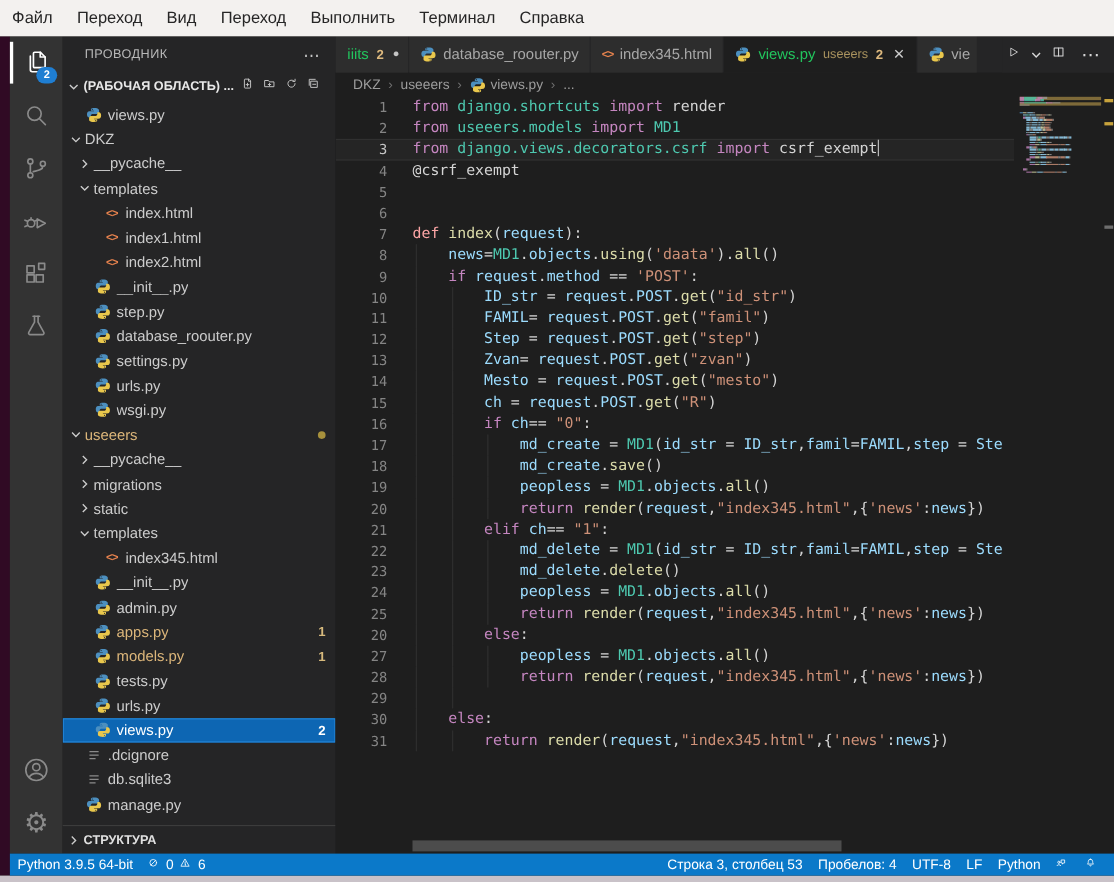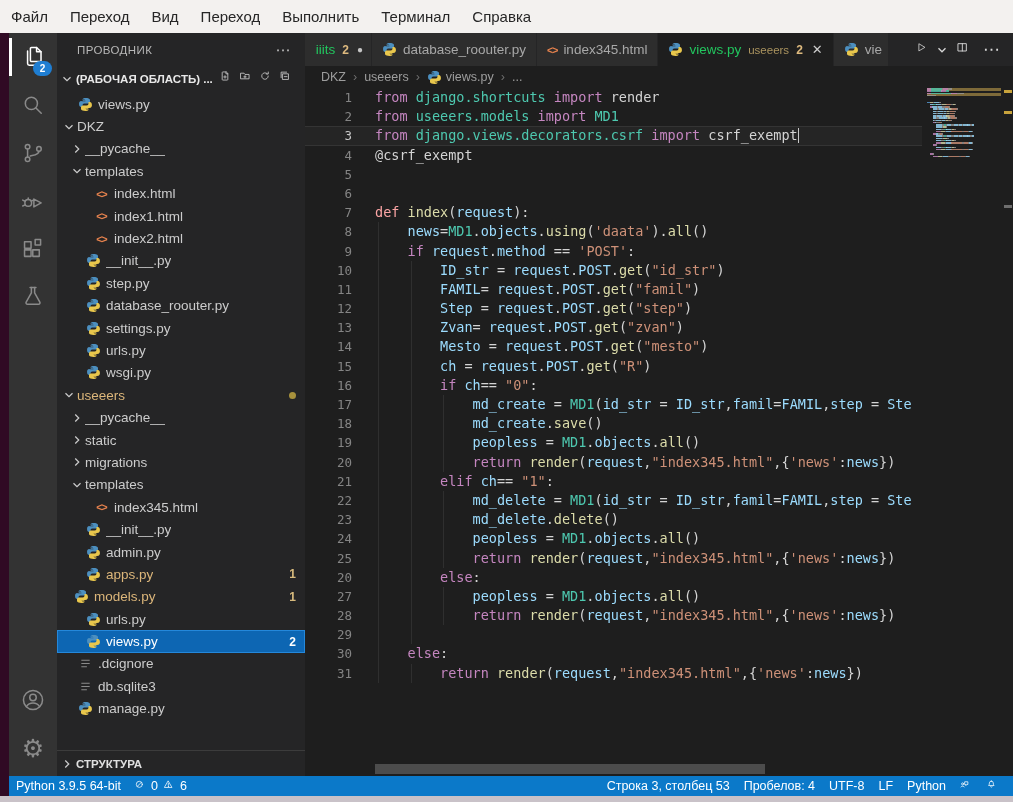--- a/index.html
+++ b/index.html
@@ -331,29 +331,29 @@
           </svg>
         </span>
         <span class="lbl">__pycache__</span>
       </div>
       <div class="row" style="padding-left:12px">
         <span class="tw">
           <svg width="14" height="14" viewBox="0 0 16 16" fill="none" stroke="#cccccc" stroke-width="1.4">
             <path d="M6 4l4 4-4 4"></path>
           </svg>
         </span>
+        <span class="lbl">migrations</span>
+      </div>
+      <div class="row" style="padding-left:12px">
+        <span class="tw">
+          <svg width="14" height="14" viewBox="0 0 16 16" fill="none" stroke="#cccccc" stroke-width="1.4">
+            <path d="M6 4l4 4-4 4"></path>
+          </svg>
+        </span>
         <span class="lbl">static</span>
-      </div>
-      <div class="row" style="padding-left:12px">
-        <span class="tw">
-          <svg width="14" height="14" viewBox="0 0 16 16" fill="none" stroke="#cccccc" stroke-width="1.4">
-            <path d="M6 4l4 4-4 4"></path>
-          </svg>
-        </span>
-        <span class="lbl">migrations</span>
       </div>
       <div class="row" style="padding-left:12px">
         <span class="tw">
           <svg width="14" height="14" viewBox="0 0 16 16" fill="none" stroke="#cccccc" stroke-width="1.4">
             <path d="M4 6l4 4 4-4"></path>
           </svg>
         </span>
         <span class="lbl">templates</span>
       </div>
       <div class="row" style="padding-left:20px">
@@ -387,30 +387,40 @@
         <span class="tw"></span>
         <span class="fi">
           <svg width="15" height="15" viewBox="0 0 14 14">
             <path fill="#4c8fbf" d="M6.9 1C4.2 1 4.35 2.2 4.35 2.2v1.25h2.6v.4H3.3S1 3.6 1 6.5s2 2.8 2 2.8h1.2V8s-.1-1.9 1.9-1.9h3.2s1.9.05 1.9-1.8V2.95S11.5 1 6.9 1zM5.55 1.75a.48.48 0 1 1 0 .96.48.48 0 0 1 0-.96z"></path>
             <path fill="#e9c74c" d="M7.1 13c2.7 0 2.55-1.2 2.55-1.2v-1.25h-2.6v-.4h3.65S13 10.4 13 7.5s-2-2.8-2-2.8H9.8V6s.1 1.9-1.9 1.9H4.7s-1.9-.05-1.9 1.8v1.35S2.5 13 7.1 13zM8.45 12.25a.48.48 0 1 1 0-.96.48.48 0 0 1 0 .96z"></path>
           </svg>
         </span>
         <span class="lbl">apps.py</span>
         <span class="badge">1</span>
       </div>
-      <div class="row mod" style="">
+      <div class="row mod" style="padding-left:12px">
         <span class="tw"></span>
         <span class="fi">
           <svg width="15" height="15" viewBox="0 0 14 14">
             <path fill="#4c8fbf" d="M6.9 1C4.2 1 4.35 2.2 4.35 2.2v1.25h2.6v.4H3.3S1 3.6 1 6.5s2 2.8 2 2.8h1.2V8s-.1-1.9 1.9-1.9h3.2s1.9.05 1.9-1.8V2.95S11.5 1 6.9 1zM5.55 1.75a.48.48 0 1 1 0 .96.48.48 0 0 1 0-.96z"></path>
             <path fill="#e9c74c" d="M7.1 13c2.7 0 2.55-1.2 2.55-1.2v-1.25h-2.6v-.4h3.65S13 10.4 13 7.5s-2-2.8-2-2.8H9.8V6s.1 1.9-1.9 1.9H4.7s-1.9-.05-1.9 1.8v1.35S2.5 13 7.1 13zM8.45 12.25a.48.48 0 1 1 0-.96.48.48 0 0 1 0 .96z"></path>
           </svg>
         </span>
         <span class="lbl">models.py</span>
         <span class="badge">1</span>
+      </div>
+      <div class="row" style="padding-left:12px">
+        <span class="tw"></span>
+        <span class="fi">
+          <svg width="15" height="15" viewBox="0 0 14 14">
+            <path fill="#4c8fbf" d="M6.9 1C4.2 1 4.35 2.2 4.35 2.2v1.25h2.6v.4H3.3S1 3.6 1 6.5s2 2.8 2 2.8h1.2V8s-.1-1.9 1.9-1.9h3.2s1.9.05 1.9-1.8V2.95S11.5 1 6.9 1zM5.55 1.75a.48.48 0 1 1 0 .96.48.48 0 0 1 0-.96z"></path>
+            <path fill="#e9c74c" d="M7.1 13c2.7 0 2.55-1.2 2.55-1.2v-1.25h-2.6v-.4h3.65S13 10.4 13 7.5s-2-2.8-2-2.8H9.8V6s.1 1.9-1.9 1.9H4.7s-1.9-.05-1.9 1.8v1.35S2.5 13 7.1 13zM8.45 12.25a.48.48 0 1 1 0-.96.48.48 0 0 1 0 .96z"></path>
+          </svg>
+        </span>
+        <span class="lbl">tests.py</span>
       </div>
       <div class="row" style="padding-left:12px">
         <span class="tw"></span>
         <span class="fi">
           <svg width="15" height="15" viewBox="0 0 14 14">
             <path fill="#4c8fbf" d="M6.9 1C4.2 1 4.35 2.2 4.35 2.2v1.25h2.6v.4H3.3S1 3.6 1 6.5s2 2.8 2 2.8h1.2V8s-.1-1.9 1.9-1.9h3.2s1.9.05 1.9-1.8V2.95S11.5 1 6.9 1zM5.55 1.75a.48.48 0 1 1 0 .96.48.48 0 0 1 0-.96z"></path>
             <path fill="#e9c74c" d="M7.1 13c2.7 0 2.55-1.2 2.55-1.2v-1.25h-2.6v-.4h3.65S13 10.4 13 7.5s-2-2.8-2-2.8H9.8V6s.1 1.9-1.9 1.9H4.7s-1.9-.05-1.9 1.8v1.35S2.5 13 7.1 13zM8.45 12.25a.48.48 0 1 1 0-.96.48.48 0 0 1 0 .96z"></path>
           </svg>
         </span>
         <span class="lbl">urls.py</span>

